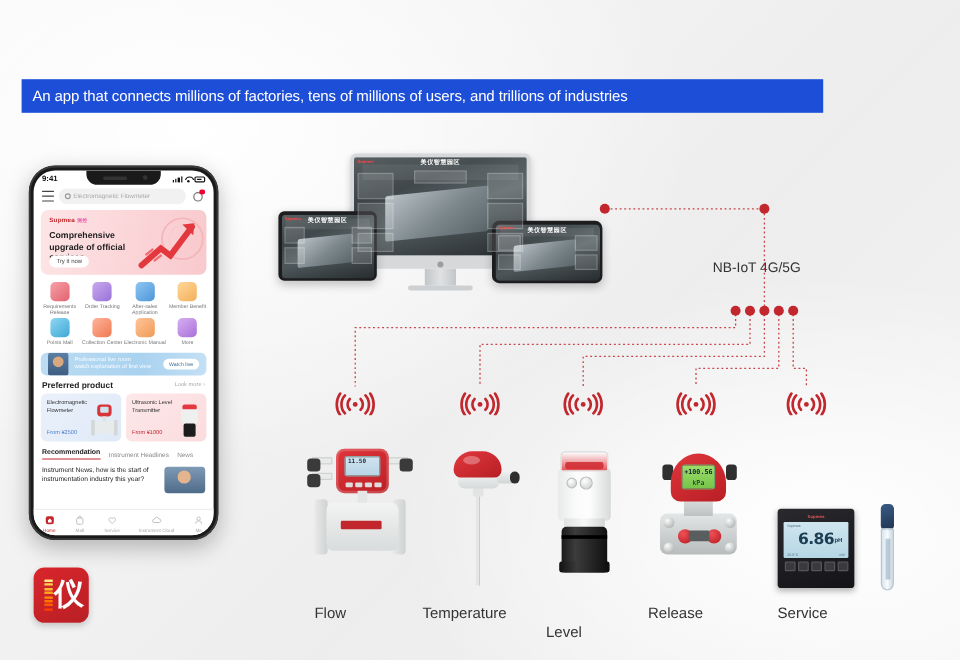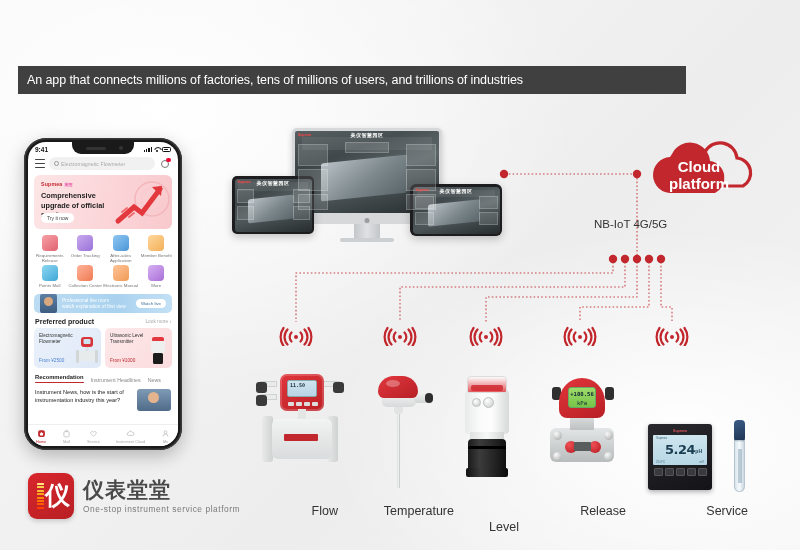--- a/index.html
+++ b/index.html
@@ -17,21 +17,21 @@
   
   #title{
     position:absolute; left:26px; top:18px;
     font-family:"Liberation Serif", serif;
     font-size:30px; font-weight:700; color:#c1272d;
     letter-spacing:.5px; white-space:nowrap;
   }
   #subtitle-bar{
     position:absolute; left:18px; top:66px;
     width:668px; height:28px;
-    background:#404040;
+    background:#1d4ed8;
     display:flex; align-items:center;
   }
   #subtitle-bar span{
     color:#fff; font-size:12.5px; padding-left:9px; white-space:nowrap;
     letter-spacing:-.1px;
   }
 
   
   #phone{
     position:absolute; left:24px; top:138px;
@@ -209,21 +209,21 @@
     font-size:15px;font-weight:bold;color:#fff;line-height:17px;}
 
   
   #wires{position:absolute;left:0;top:0;width:800px;height:550px;pointer-events:none;}
 
   
   .wifi{position:absolute;width:34px;height:26px;}
 
   
   .inst{position:absolute;}
-  .ilabel{position:absolute;font-size:12.5px;color:#333;text-align:right;white-space:nowrap;}
+  .ilabel{position:absolute;font-size:12.5px;color:#333;text-align:left;white-space:nowrap;}
 
   
   #flow{left:262px;top:374px;width:76px;height:122px;}
   .fm-head{position:absolute;left:18px;top:0;width:44px;height:37px;border-radius:7px;
     background:linear-gradient(150deg,#e0363c,#bb1f25);box-shadow:inset 0 0 0 2px rgba(255,255,255,.18);}
   .fm-disp{position:absolute;left:7px;top:6px;width:30px;height:17px;border-radius:2px;
     background:linear-gradient(#cfe3ef,#b8d4e6);border:1px solid #8aa;}
   .fm-disp b{display:block;font-size:5px;color:#234;padding:1px 2px;font-family:"DejaVu Sans Mono",monospace;}
   .fm-btns{position:absolute;left:8px;bottom:5px;display:flex;gap:2px;}
   .fm-btns i{display:block;width:6px;height:4px;background:#ddd;border-radius:1px;}
@@ -493,24 +493,20 @@
           <i style="background:#ffd24d"></i>
           <i style="background:#ffbb33"></i>
         <i style="background:#ffa31a"></i>
           <i style="background:#ff8c00"></i>
           <i style="background:#ff7300"></i>
         <i style="background:#ff5a00"></i>
           <i style="background:#ff4000"></i>
       </span>
       <span class="glyph">仪</span>
     </div>
-    <div id="logo-text">
-      <div class="cn">仪表堂堂</div>
-      <div class="en">One-stop instrument service platform</div>
-    </div>
   </div>
 
   <div id="devices">
     <div id="monitor">
       <div id="mon-bezel">
         <div class="scr-img">
           <span class="scr-top">Supmea</span>
           <span class="scr-title">美仪智慧园区</span>
           <span class="scr-card" style="left:3px;top:13px;width:30px;height:22px"></span>
           <span class="scr-card" style="left:3px;top:38px;width:30px;height:22px"></span>
@@ -544,30 +540,20 @@
         <span class="scr-card" style="left:2px;top:9px;width:19px;height:13px"></span>
         <span class="scr-card" style="left:2px;top:25px;width:19px;height:13px"></span>
         <span class="scr-card" style="right:2px;top:9px;width:19px;height:13px"></span>
         <span class="scr-card" style="right:2px;top:25px;width:19px;height:13px"></span>
       </div>
     </div>
   </div>
 
   <div id="lbl-nb">NB-IoT 4G/5G</div>
 
-  <div id="cloud">
-    <svg width="130" height="78" viewBox="0 0 130 78">
-      <path d="M60 16 a17 17 0 0 1 32 6 a15 15 0 0 1 6 28 H62 a15 15 0 0 1 -2 -30 Z" fill="none" stroke="#c1272d" stroke-width="3.2"></path>
-      <path d="M27 18 a20 20 0 0 1 38 7 a17 17 0 0 1 5 32 H27 a18 18 0 0 1 -2 -36 Z" fill="#c1272d"></path>
-    </svg>
-    <div id="cloud-text">
-      <div>Cloud</div>
-      <div>platform</div>
-    </div>
-  </div>
 
   <svg id="wires" viewBox="0 0 800 550">
     <g stroke="#c1272d" stroke-width="1.1" fill="none" stroke-dasharray="1.6 2.2" opacity=".85">
 
       <path d="M505 174 H637"></path>
 
       <path d="M637 174 V262"></path>
 
       <path d="M613 262 V273 H296 V322"></path>
       <path d="M625 262 V287 H400 V322"></path>
@@ -705,21 +691,21 @@
       </div>
     </div>
   </div>
   <div class="ilabel" style="left:540px;top:504px;width:86px">Release</div>
 
   <div class="inst" id="anal">
     <div class="an-box">
       <div class="an-brand">Supmea</div>
       <div class="an-scr">
         <span class="tl">Supmea</span>
-        <span class="val">5.24</span>
+        <span class="val">6.86</span>
         <span class="unit">pH</span>
         <span class="bl">25.0°C</span>
         <span class="br">mV</span>
       </div>
       <div class="an-keys">
           <i></i>
           <i></i>
           <i></i>
           <i></i>
           <i></i>

